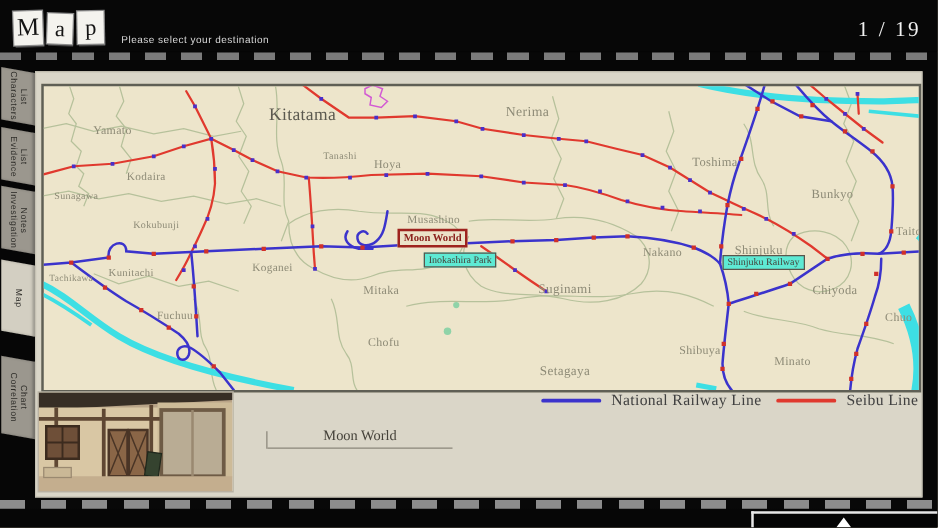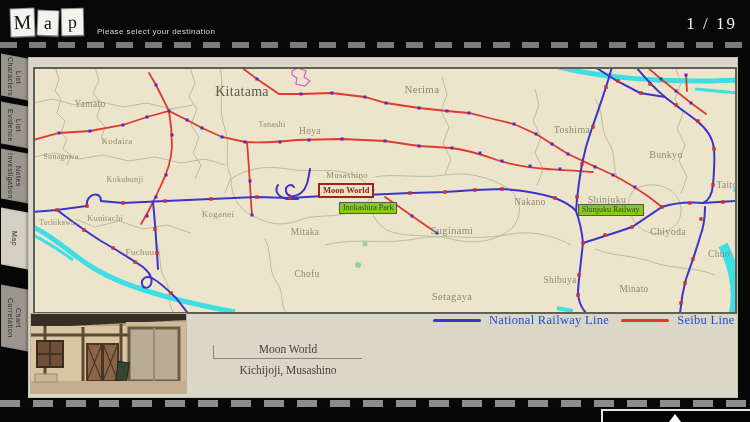--- a/index.html
+++ b/index.html
@@ -31,28 +31,28 @@
          color:#2e2d29;line-height:1;letter-spacing:.5px;}
   
   .paper{position:absolute;left:28px;top:57px;width:710px;height:341px;background:#dad6c8;
          box-shadow:inset 0 0 0 1px #c6c2b4;}
   .map{position:absolute;left:5px;top:10px;width:700px;height:243px;background:#ede5cb;
        border:2px solid #5f5f55;box-sizing:content-box;}
   .map svg{display:block;}
   .marker{position:absolute;font-family:"Liberation Serif",serif;text-align:center;cursor:pointer;}
   .marker.hl{border:2px solid #9e231e;background:#ebe2c8;color:#8c231e;font-size:8.5px;
              padding:0 3px;line-height:11px;font-weight:bold;}
-  .marker.plain{border:1px solid #59564c;background:#84cc16;color:#45433b;font-size:8px;
+  .marker.plain{border:1px solid #59564c;background:#5eead4;color:#45433b;font-size:8px;
                 padding:0 3px;line-height:10px;}
   
   .legend{position:absolute;left:405px;top:256px;display:flex;align-items:center;gap:8px;}
   .legend .seg{width:48px;height:3px;border-radius:2px;}
   .legend .seg.nat{background:#3b33cc;}
   .legend .seg.sei{background:#e0392e;}
-  .legend .lab{font-size:12.5px;color:#1d4ed8;letter-spacing:.3px;white-space:nowrap;}
+  .legend .lab{font-size:12.5px;color:#404040;letter-spacing:.3px;white-space:nowrap;}
   
   .photo{position:absolute;left:3px;top:257px;width:155px;height:79px;box-shadow:0 0 0 1px #b9b4a5;}
   .leader-v{position:absolute;left:185px;top:288px;width:1px;height:14px;background:#8a867a;}
   .leader-h{position:absolute;left:186px;top:301px;width:148px;height:1px;background:#8a867a;}
   .detail-title{position:absolute;left:186px;top:286px;width:148px;text-align:center;
                 font-size:11.5px;color:#45423a;}
   .detail-loc{position:absolute;left:166px;top:307px;width:188px;text-align:center;
               font-size:11.5px;color:#45423a;}
   
   .nextbox{position:absolute;left:601px;top:409px;width:160px;height:14px;background:#040404;
@@ -238,20 +238,19 @@
         <rect x="98" y="14" width="50" height="53" fill="#b9ac94" stroke="#6e5b45" stroke-width="3"></rect>
         <line x1="123" y1="14" x2="123" y2="67" stroke="#9a8970" stroke-width="2"></line>
         <rect x="86" y="48" width="11" height="19" fill="#35432f" stroke="#20281c" stroke-width="1" transform="rotate(8 91 57)"></rect>
         <rect x="0" y="67" width="155" height="12" fill="#c4ae8e"></rect>
         <rect x="4" y="60" width="22" height="8" fill="#cab896" stroke="#9a8970" stroke-width="1"></rect>
       </svg>
     </div>
     <div class="leader-v"></div>
     <div class="leader-h"></div>
     <div class="detail-title">Moon World</div>
-    <div class="detail-loc">Kichijoji, Musashino</div>
   </div>
 
   <div class="nextbox">
     <div class="uptri"></div>
   </div>
 
 </div>
 
 </body></html>

